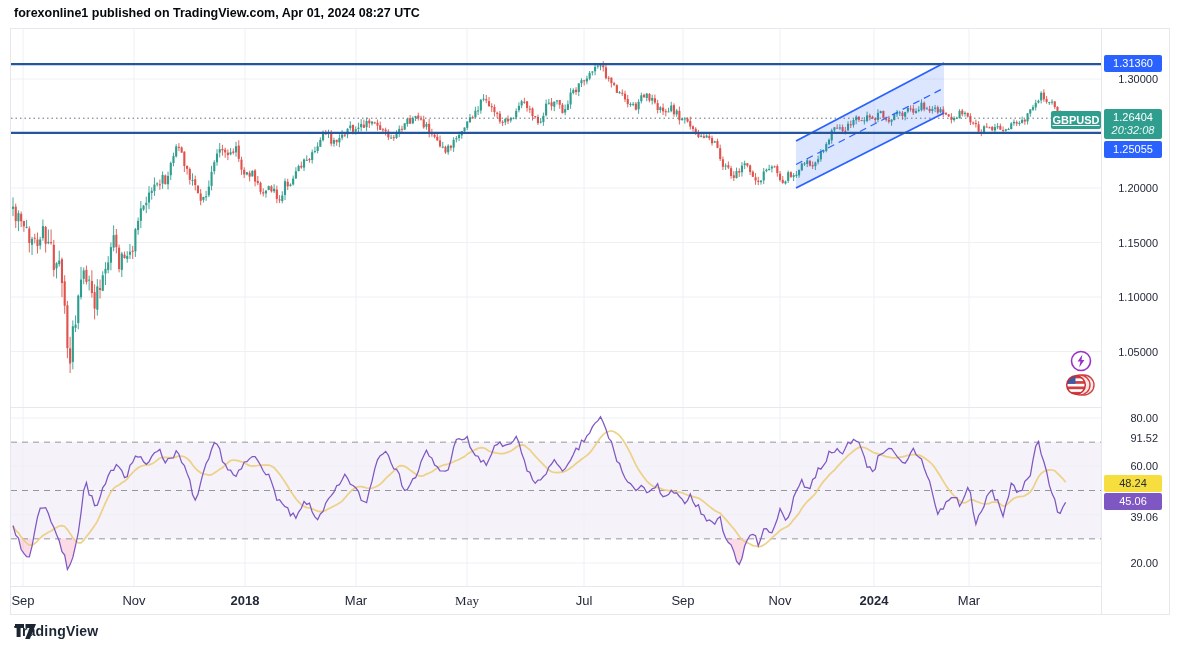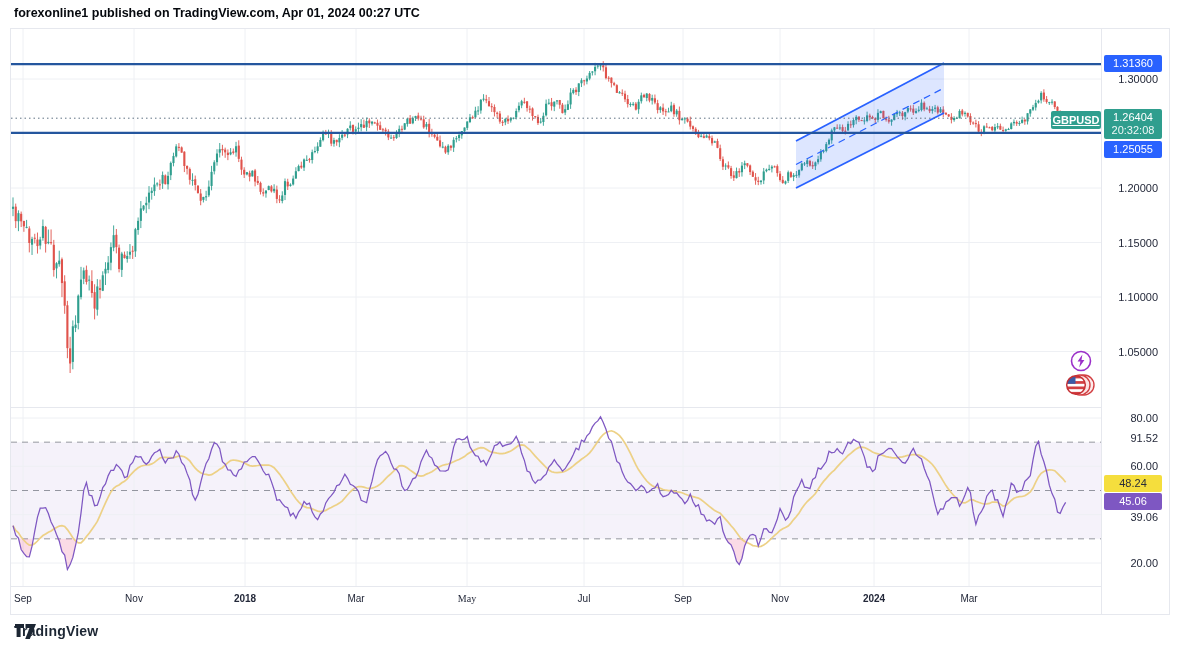--- a/index.html
+++ b/index.html
@@ -16,32 +16,32 @@
   .legend .olab{color:#50596a;margin-left:9px;}
   .legend .oval{color:#2b9a8c;}
   .legend .chg{color:#2b9a8c;margin-left:9px;}
   .rsi-legend{position:absolute;left:8px;top:381px;font-size:12px;white-space:nowrap;z-index:5;}
   .rsi-legend .rv{color:#7e57c2;margin-left:10px;}
   .rsi-legend .sv{color:#e8c35c;margin-left:10px;}
   .rsi-legend .mut{color:#787b86;margin-left:12px;font-size:13px;}
   .tick{position:absolute;left:1090px;width:57px;text-align:right;font-size:11px;color:#24293a;}
   .badge{position:absolute;left:1093px;width:58px;text-align:center;font-size:11px;
          color:#fff;border-radius:2px;padding:2px 0;z-index:6;line-height:13px;}
-  .tlabel{position:absolute;font-size:10px;color:#24293a;transform:translateX(-50%);}
+  .tlabel{position:absolute;font-size:13px;color:#24293a;transform:translateX(-50%);}
   .tlabel.yr{font-weight:bold;}
   .sym-badge{position:absolute;border-radius:2px;color:#fff;font-size:11px;font-weight:bold;
              text-align:center;z-index:6;}
   .footer{position:absolute;left:14px;top:623px;display:flex;align-items:center;gap:7px;}
   .footer .brand{font-size:14px;font-weight:bold;color:#1c2633;letter-spacing:.2px;}
   .evicon{position:absolute;z-index:7;}
 </style>
 </head>
 <body>
 
-<div class="hdr">forexonline1 published on TradingView.com, Apr 01, 2024 00:27 UTC</div>
+<div class="hdr">forexonline1 published on TradingView.com, Apr 01, 2024 08:27 UTC</div>
 
 <div id="chartbox">
   <svg id="priceSvg" style="left:0;top:0;" width="1090" height="378" viewBox="0 0 1090 378">
       <line x1="0" y1="50" x2="1090" y2="50" stroke="#eef0f4" stroke-width="1"></line>
       <line x1="0" y1="104.50000000000006" x2="1090" y2="104.50000000000006" stroke="#eef0f4" stroke-width="1"></line>
       <line x1="0" y1="159.0000000000001" x2="1090" y2="159.0000000000001" stroke="#eef0f4" stroke-width="1"></line>
       <line x1="0" y1="213.50000000000014" x2="1090" y2="213.50000000000014" stroke="#eef0f4" stroke-width="1"></line>
       <line x1="0" y1="267.99999999999994" x2="1090" y2="267.99999999999994" stroke="#eef0f4" stroke-width="1"></line>
       <line x1="0" y1="322.5" x2="1090" y2="322.5" stroke="#eef0f4" stroke-width="1"></line>
       <line x1="12" y1="0" x2="12" y2="378" stroke="#eef0f4" stroke-width="1"></line>
@@ -875,21 +875,21 @@
   <div id="axisLabels">
       <div class="tick" style="top: 44px;">1.30000</div>
       <div class="tick" style="top: 153px;">1.20000</div>
       <div class="tick" style="top: 207.5px;">1.15000</div>
       <div class="tick" style="top: 262px;">1.10000</div>
       <div class="tick" style="top: 316.5px;">1.05000</div>
       <div class="badge" style="top: 26px; background: rgb(41, 98, 255);">1.31360</div>
       <div class="badge" style="top: 112px; background: rgb(41, 98, 255);">1.25055</div>
       <div class="badge" style="top: 80px; background: rgb(47, 158, 142);">
         <div>1.26404</div>
-        <div style="opacity: 0.92;">20:32:08</div>
+        <div style="opacity: 0.92; font-style: italic;">20:32:08</div>
       </div>
       <div class="sym-badge" style="left: 1040px; top: 82px; width: 50px; padding: 3px 0px; background: rgb(47, 158, 142); text-decoration: underline;">GBPUSD</div>
       <div class="tick" style="top: 383px;">80.00</div>
       <div class="tick" style="top: 403.059px;">91.52</div>
       <div class="tick" style="top: 431.334px;">60.00</div>
       <div class="tick" style="top: 481.94px;">39.06</div>
       <div class="tick" style="top: 528.002px;">20.00</div>
       <div class="badge" style="top: 446px; background: rgb(245, 222, 61); color: rgb(42, 46, 57);">48.24</div>
       <div class="badge" style="top: 464px; background: rgb(126, 87, 194); color: rgb(255, 255, 255);">45.06</div>
     </div>

